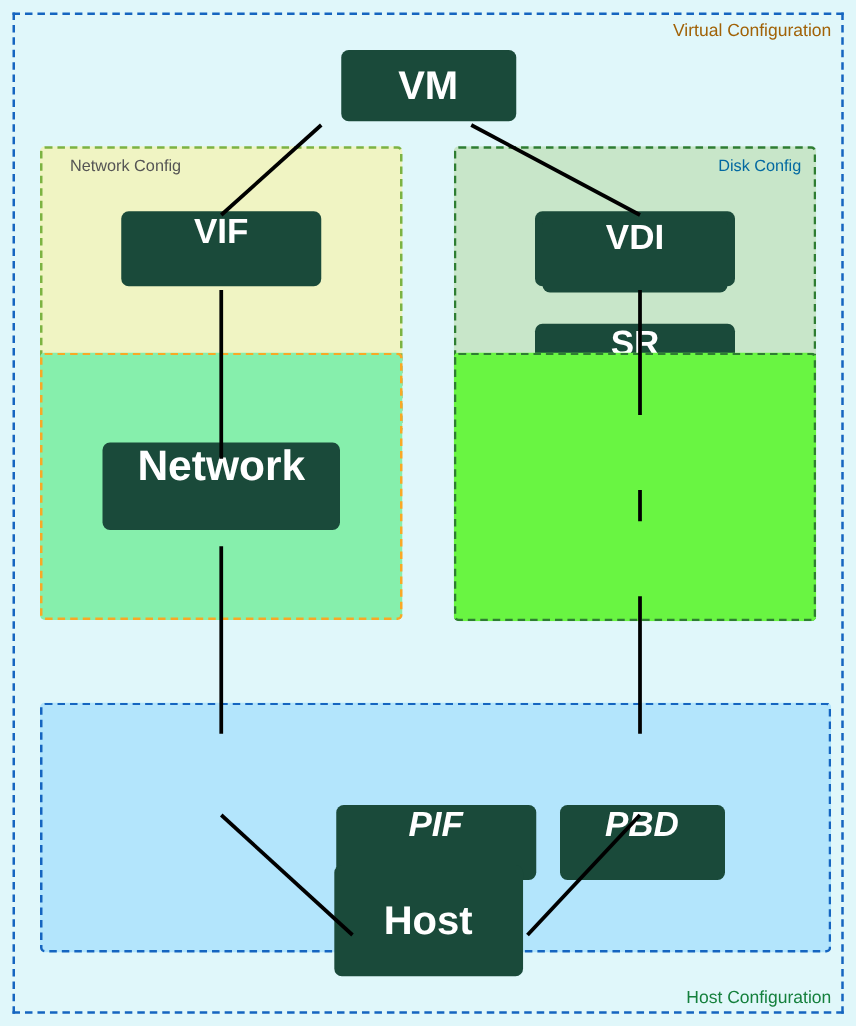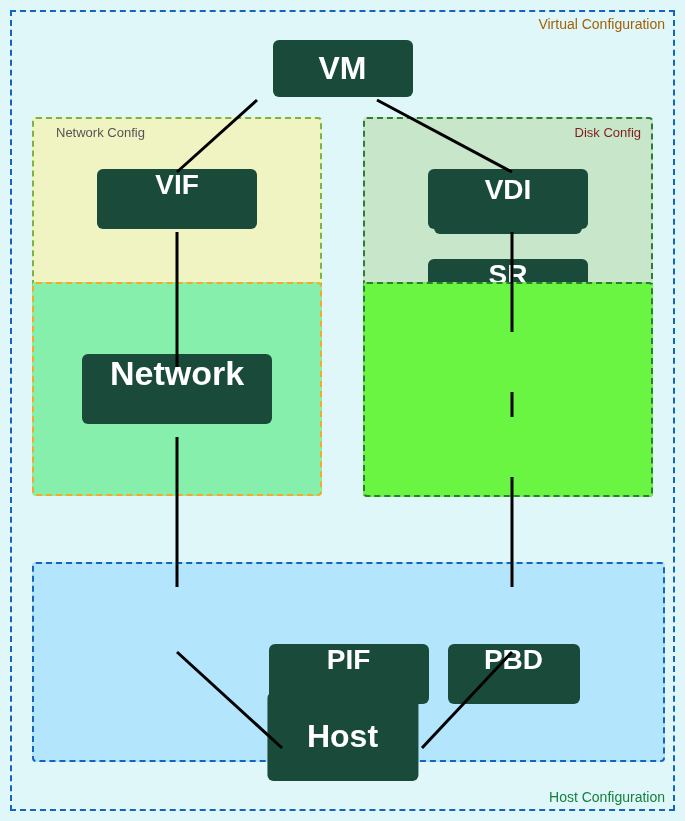--- a/index.html
+++ b/index.html
@@ -102,21 +102,21 @@
       border: 2px dashed #2e7d32;
       background: #c8e6c9;
       border-radius: 4px;
     }
 
     .disk-config-label {
       position: absolute;
       top: 6px;
       right: 10px;
       font-size: 13px;
-      color: #7f1d1d;
+      color: #0369a1;
     }
 
     
     .yellow-region {
       position: absolute;
       top: 270px;
       left: 20px;
       width: 290px;
       height: 214px;
       background: #86efac;
@@ -139,20 +139,21 @@
     
     .host-config-region {
       position: absolute;
       top: 550px;
       left: 20px;
       right: 8px;
       height: 200px;
       border: 2px dashed #1565c0;
       background: #b3e5fc;
       border-radius: 4px;
+      font-style: italic;
     }
 
     
     .node {
       position: absolute;
       background: #1a4a3a;
       color: white;
       font-weight: bold;
       border-radius: 6px;
       text-align: center;

